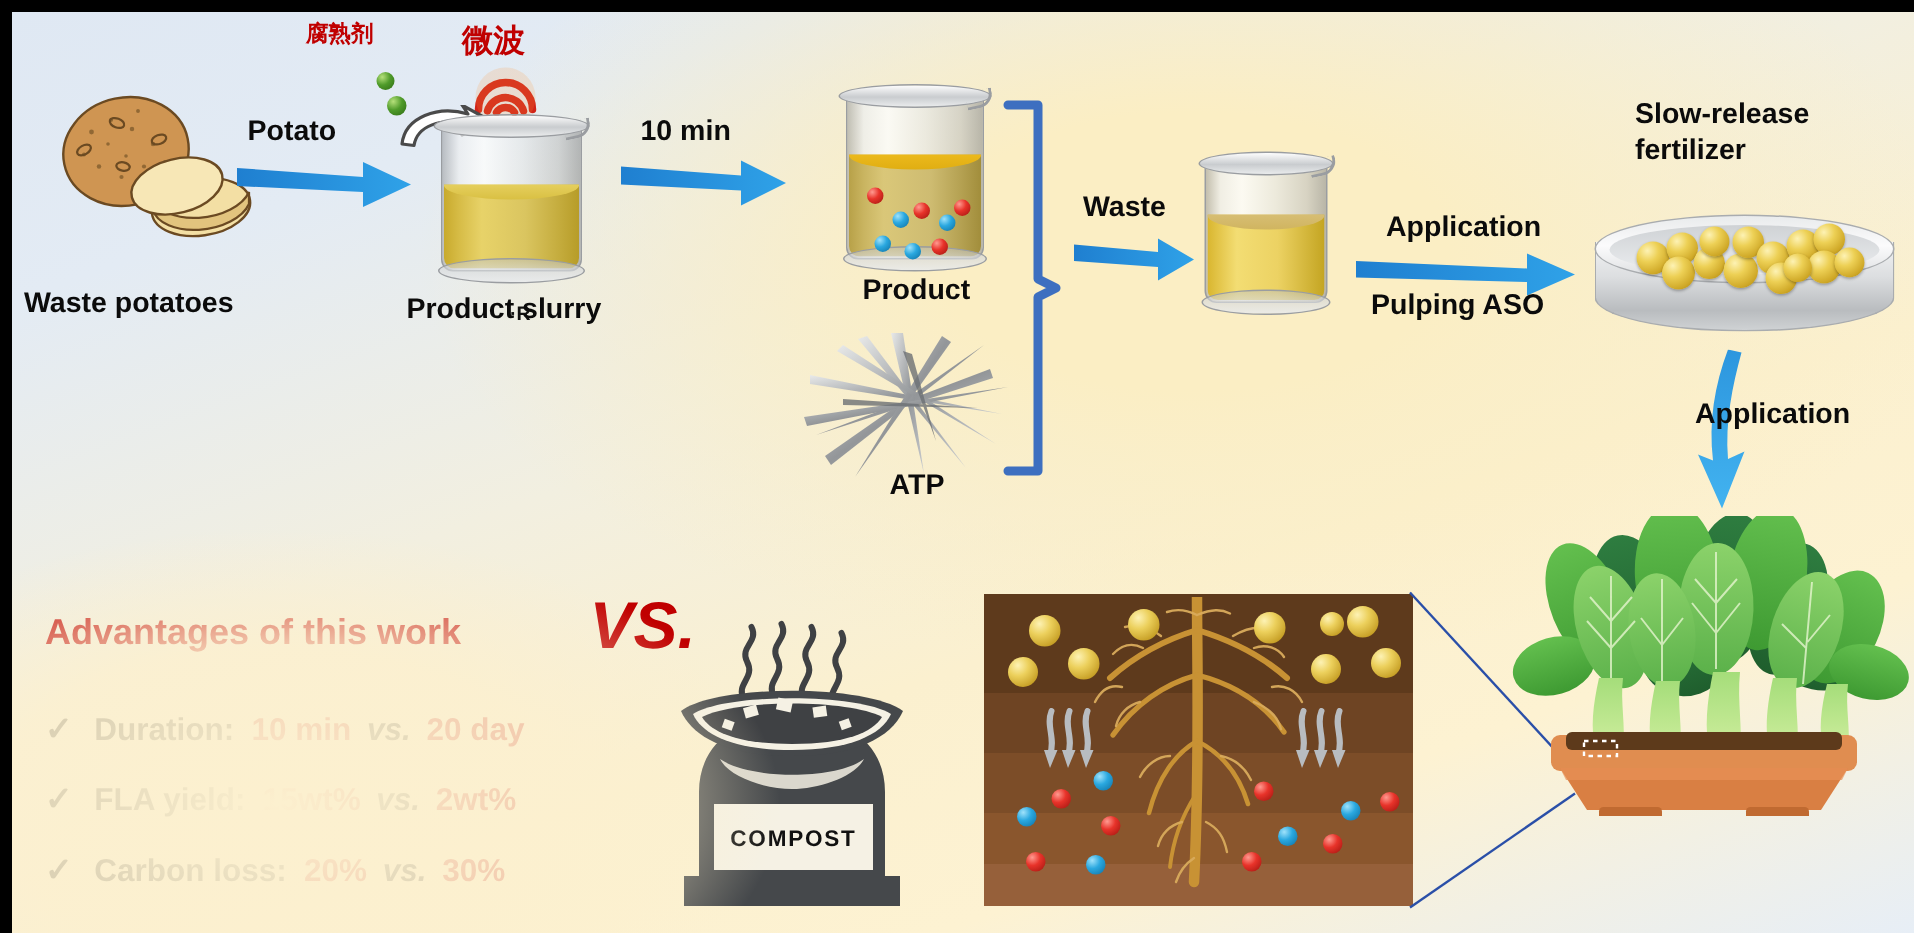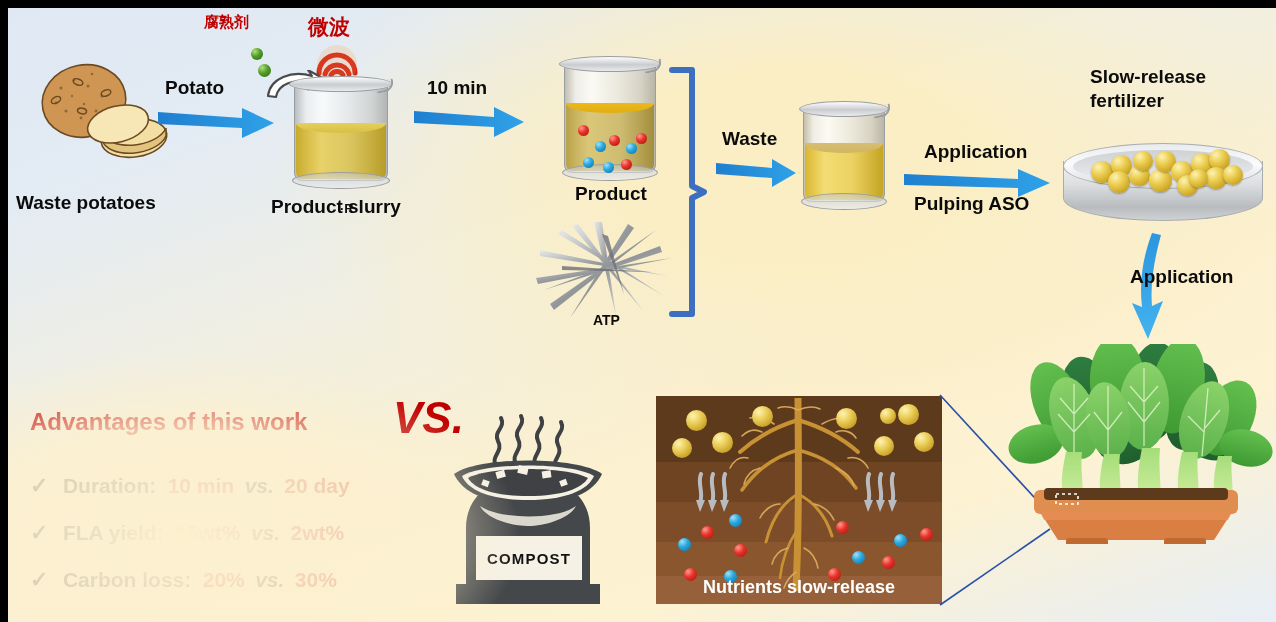--- a/index.html
+++ b/index.html
@@ -229,21 +229,21 @@
           <polygon points="4,58 140,38 6,64"></polygon>
           <polygon points="96,4 38,98 102,8"></polygon>
           <polygon points="26,14 132,76 30,10"></polygon>
         </g>
         <g fill="#6d7175" opacity=".8">
           <polygon points="70,14 92,74 76,16"></polygon>
           <polygon points="30,46 120,52 30,50"></polygon>
         </g>
       </svg>
     </div>
-    <div class="abs lbl" style="left:585px;top:305px;font-size:14px;">ATP</div>
+    <div class="abs lbl" style="left:585px;top:305px;font-size:19px;">ATP</div>
 
     <div class="abs" style="left:658px;top:58px;">
       <svg width="42" height="252" viewBox="0 0 42 252">
         <g fill="none" stroke="#3d6fc0" stroke-width="6" stroke-linecap="round" stroke-linejoin="round">
           <path d="M6 4 L26 4 L26 120 L38 126 L26 132 L26 248 L6 248"></path>
         </g>
       </svg>
     </div>
 
     <div class="abs lbl" style="left:714px;top:120px;font-size:19px;">Waste</div>
@@ -452,21 +452,20 @@
       <div class="mol k" style="left:78px;top:148px;width:13px;height:13px;"></div>
       <div class="mol k" style="left:28px;top:172px;width:13px;height:13px;"></div>
       <div class="mol f" style="left:68px;top:174px;width:13px;height:13px;"></div>
       <div class="mol k" style="left:180px;top:125px;width:13px;height:13px;"></div>
       <div class="mol k" style="left:264px;top:132px;width:13px;height:13px;"></div>
       <div class="mol f" style="left:238px;top:138px;width:13px;height:13px;"></div>
       <div class="mol f" style="left:196px;top:155px;width:13px;height:13px;"></div>
       <div class="mol k" style="left:226px;top:160px;width:13px;height:13px;"></div>
       <div class="mol k" style="left:172px;top:172px;width:13px;height:13px;"></div>
 
-      <div style="position:absolute;left:0;right:0;bottom:6px;text-align:center;font-size:18px;font-weight:bold;color:#fff;">Nutrients slow-release</div>
     </div>
 
     <div class="abs" style="left:930px;top:385px;">
       <svg width="140" height="215" viewBox="0 0 140 215">
         <g stroke="#2a4fa8" stroke-width="1.6" fill="none">
           <path d="M2 2 L118 128"></path>
           <path d="M2 212 L112 136"></path>
         </g>
       </svg>
     </div>

